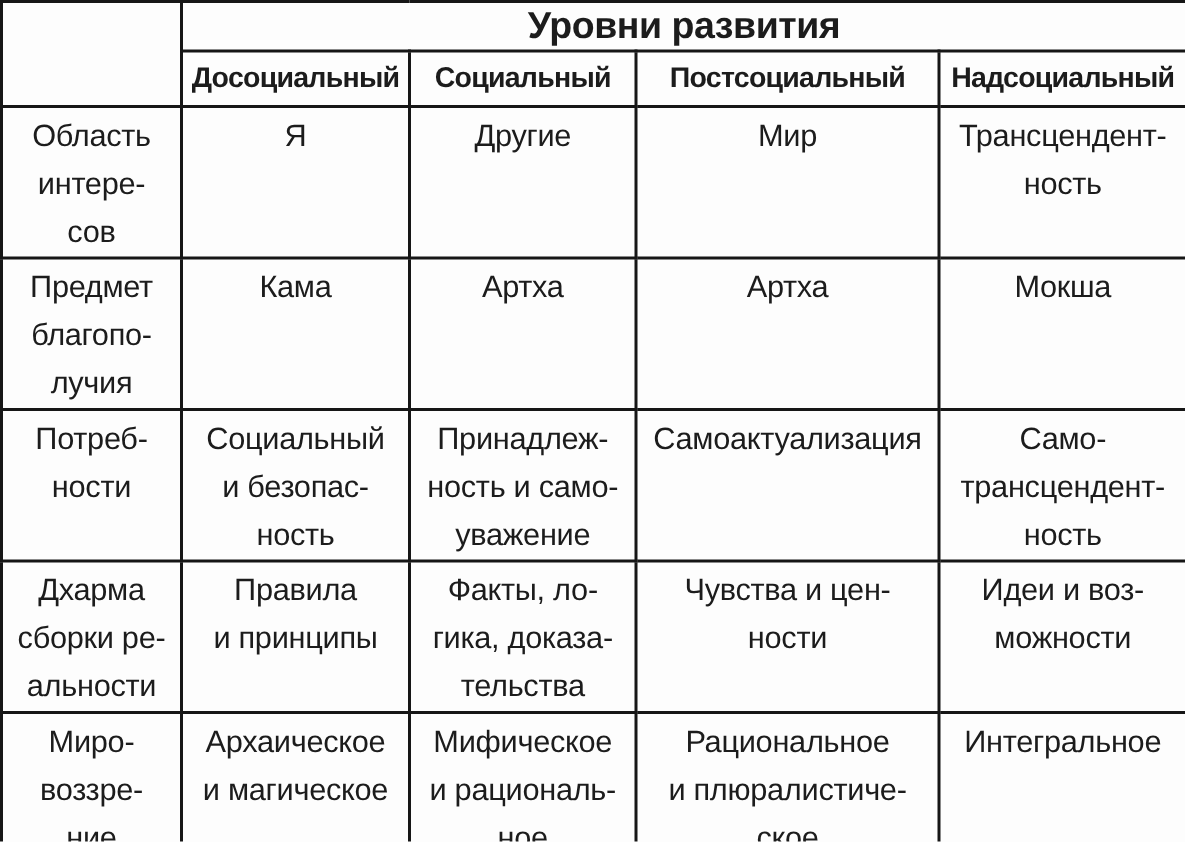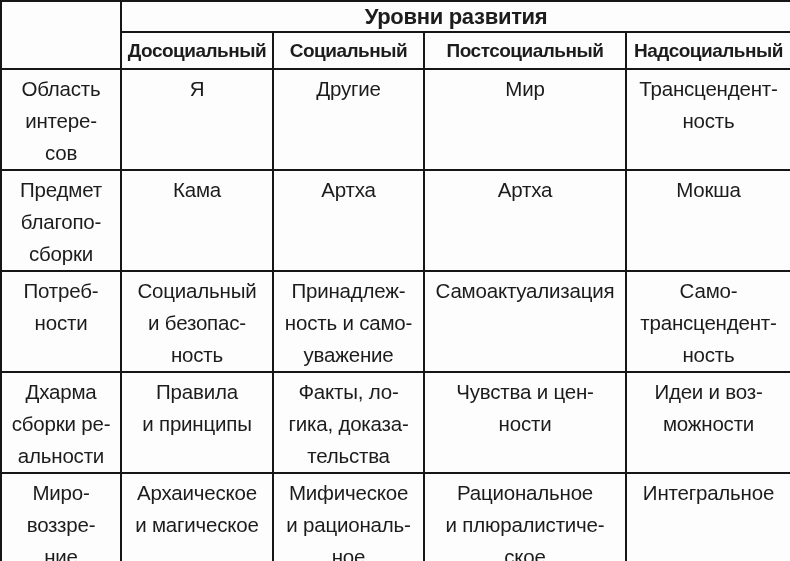--- a/index.html
+++ b/index.html
@@ -25,21 +25,21 @@
   table.dev-table td {
     border: 2px solid #161616;
     color: #1c1c1c;
     text-align: center;
     box-sizing: border-box;
     white-space: pre-line;
     overflow: hidden;
   }
   
   th.group-title {
-    font-size: 22px;
+    font-size: 25px;
     font-weight: 700;
     letter-spacing: -0.3px;
     vertical-align: middle;
     padding: 1px 2px;
   }
   th.col-header {
     font-size: 19px;
     font-weight: 700;
     letter-spacing: -0.5px;
     vertical-align: middle;
@@ -94,21 +94,21 @@
 сов</td>
       <td class="cell">Я</td>
       <td class="cell">Другие</td>
       <td class="cell">Мир</td>
       <td class="cell">Трансцендент-
 ность</td>
     </tr>
     <tr class="data-row-1">
       <td class="row-label">Предмет
 благопо-
-сборки</td>
+лучия</td>
       <td class="cell">Кама</td>
       <td class="cell">Артха</td>
       <td class="cell">Артха</td>
       <td class="cell">Мокша</td>
     </tr>
     <tr class="data-row-2">
       <td class="row-label">Потреб-
 ности</td>
       <td class="cell">Социальный
 и безопас-

